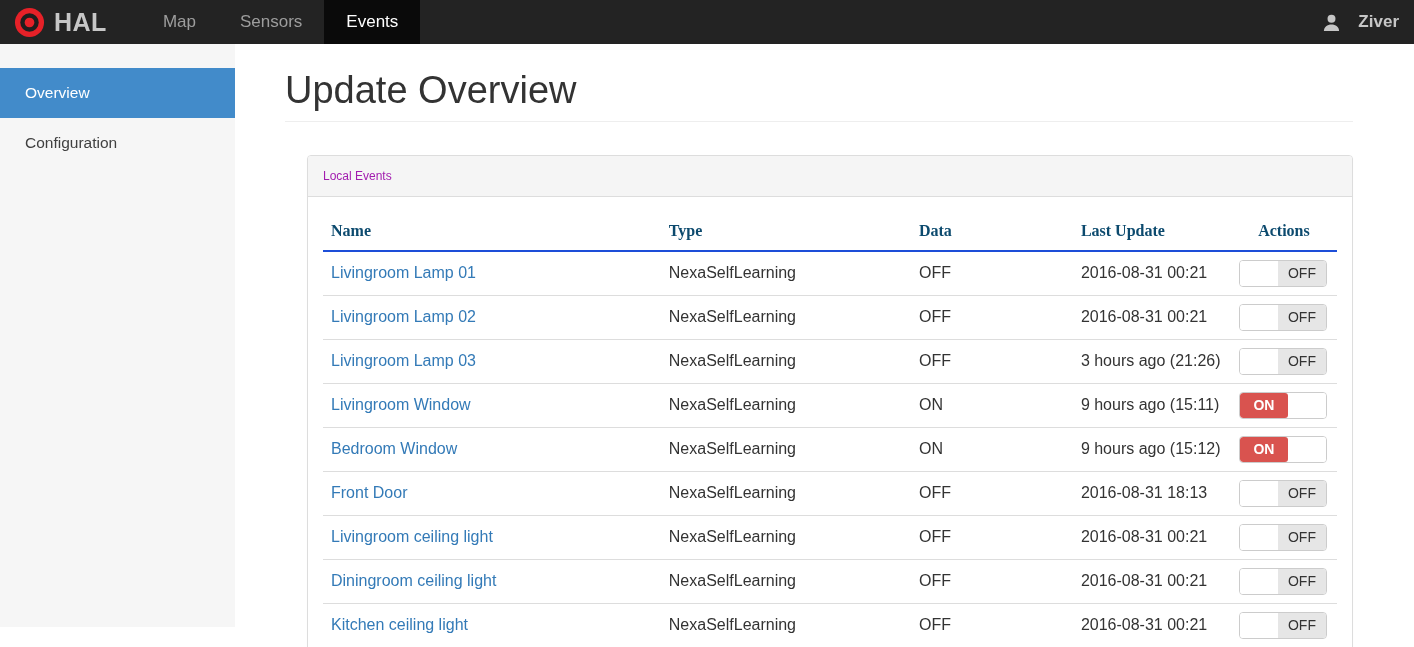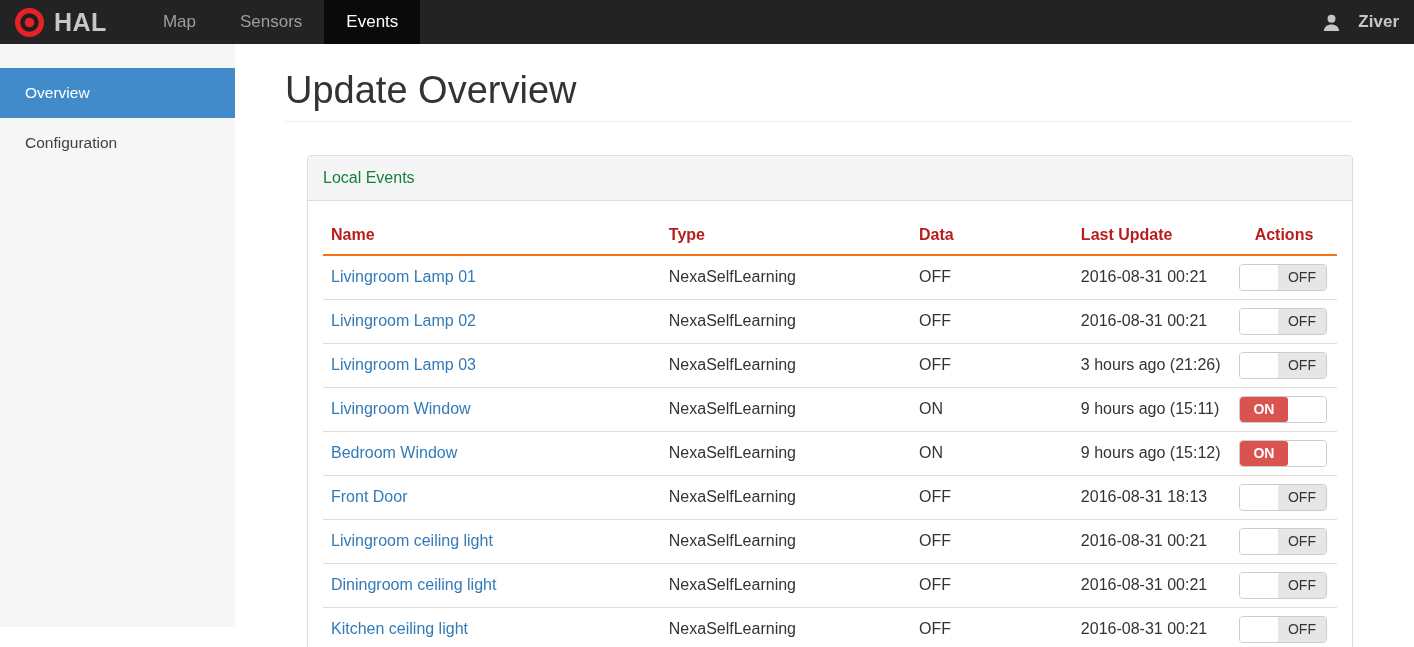--- a/index.html
+++ b/index.html
@@ -90,33 +90,34 @@
     border: 1px solid #ddd;
     border-radius: 4px;
     box-shadow: 0 1px 1px rgba(0,0,0,.05);
     background: #fff;
   }
   .panel-heading {
     background: #f5f5f5;
     border-bottom: 1px solid #ddd;
     border-radius: 3px 3px 0 0;
     padding: 13px 15px;
-    font-size: 16px;
-    color: #15803d;
+    font-size: 12px;
+    color: #a21caf;
   }
   .panel-body { padding: 15px; }
 
   
   table { width: 100%; border-collapse: collapse; font-size: 16px; }
   th {
     text-align: left;
     font-weight: bold;
     padding: 10px 8px;
-    border-bottom: 2px solid #f97316;
-    color: #b91c1c;
+    border-bottom: 2px solid #1d4ed8;
+    color: #0c4a6e;
+    font-family: Liberation Serif, serif;
   }
   td { padding: 8px; border-top: 1px solid #ddd; vertical-align: middle; }
   .col-name { width: 33.6%; }
   .col-type { width: 24.8%; }
   .col-data { width: 16.1%; }
   .col-update { width: 15.7%; }
   .col-actions { width: 9.8%; text-align: center; }
   td.col-actions { padding-right: 10px; }
   .row-link { color: #337ab7; text-decoration: none; cursor: pointer; }
 

